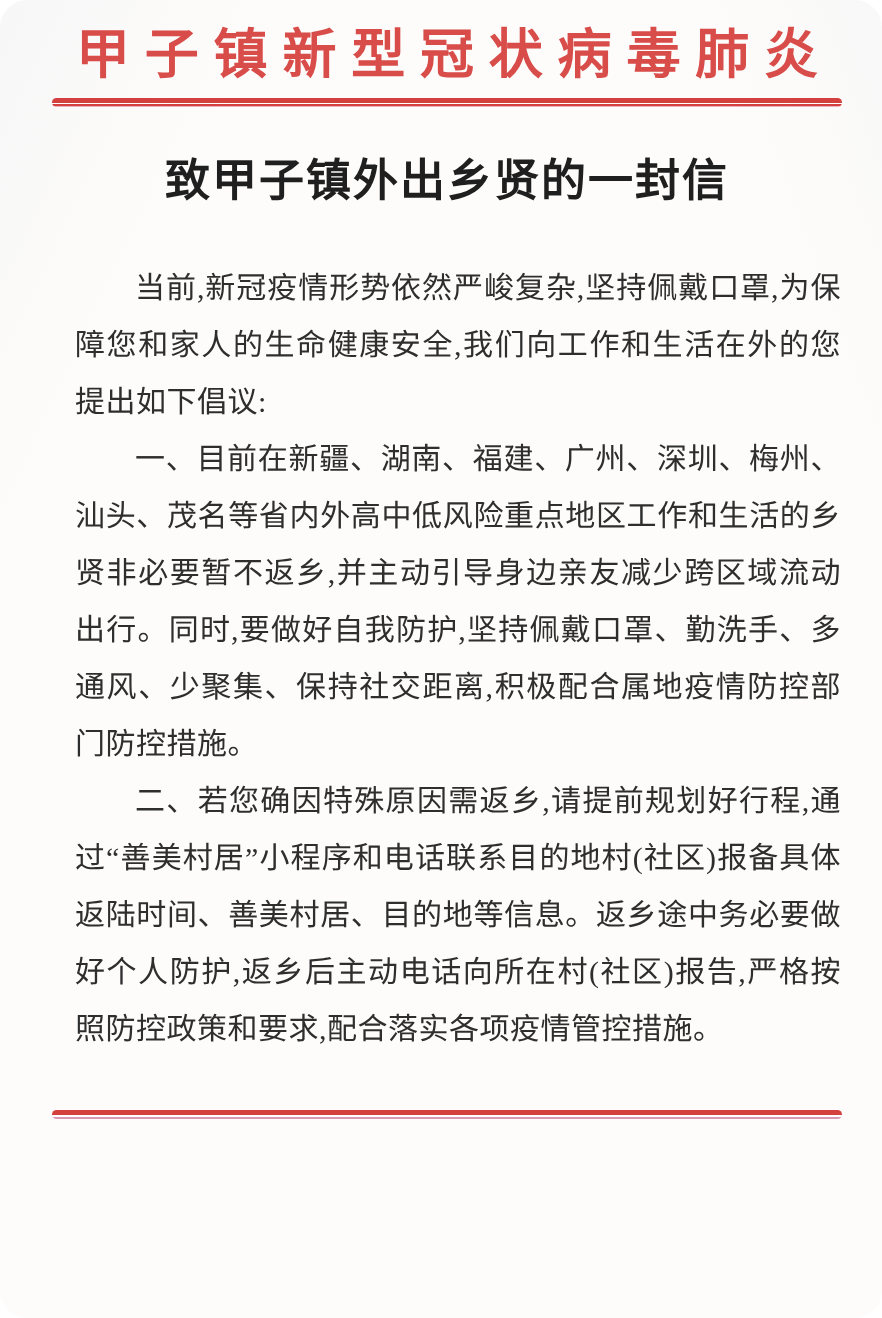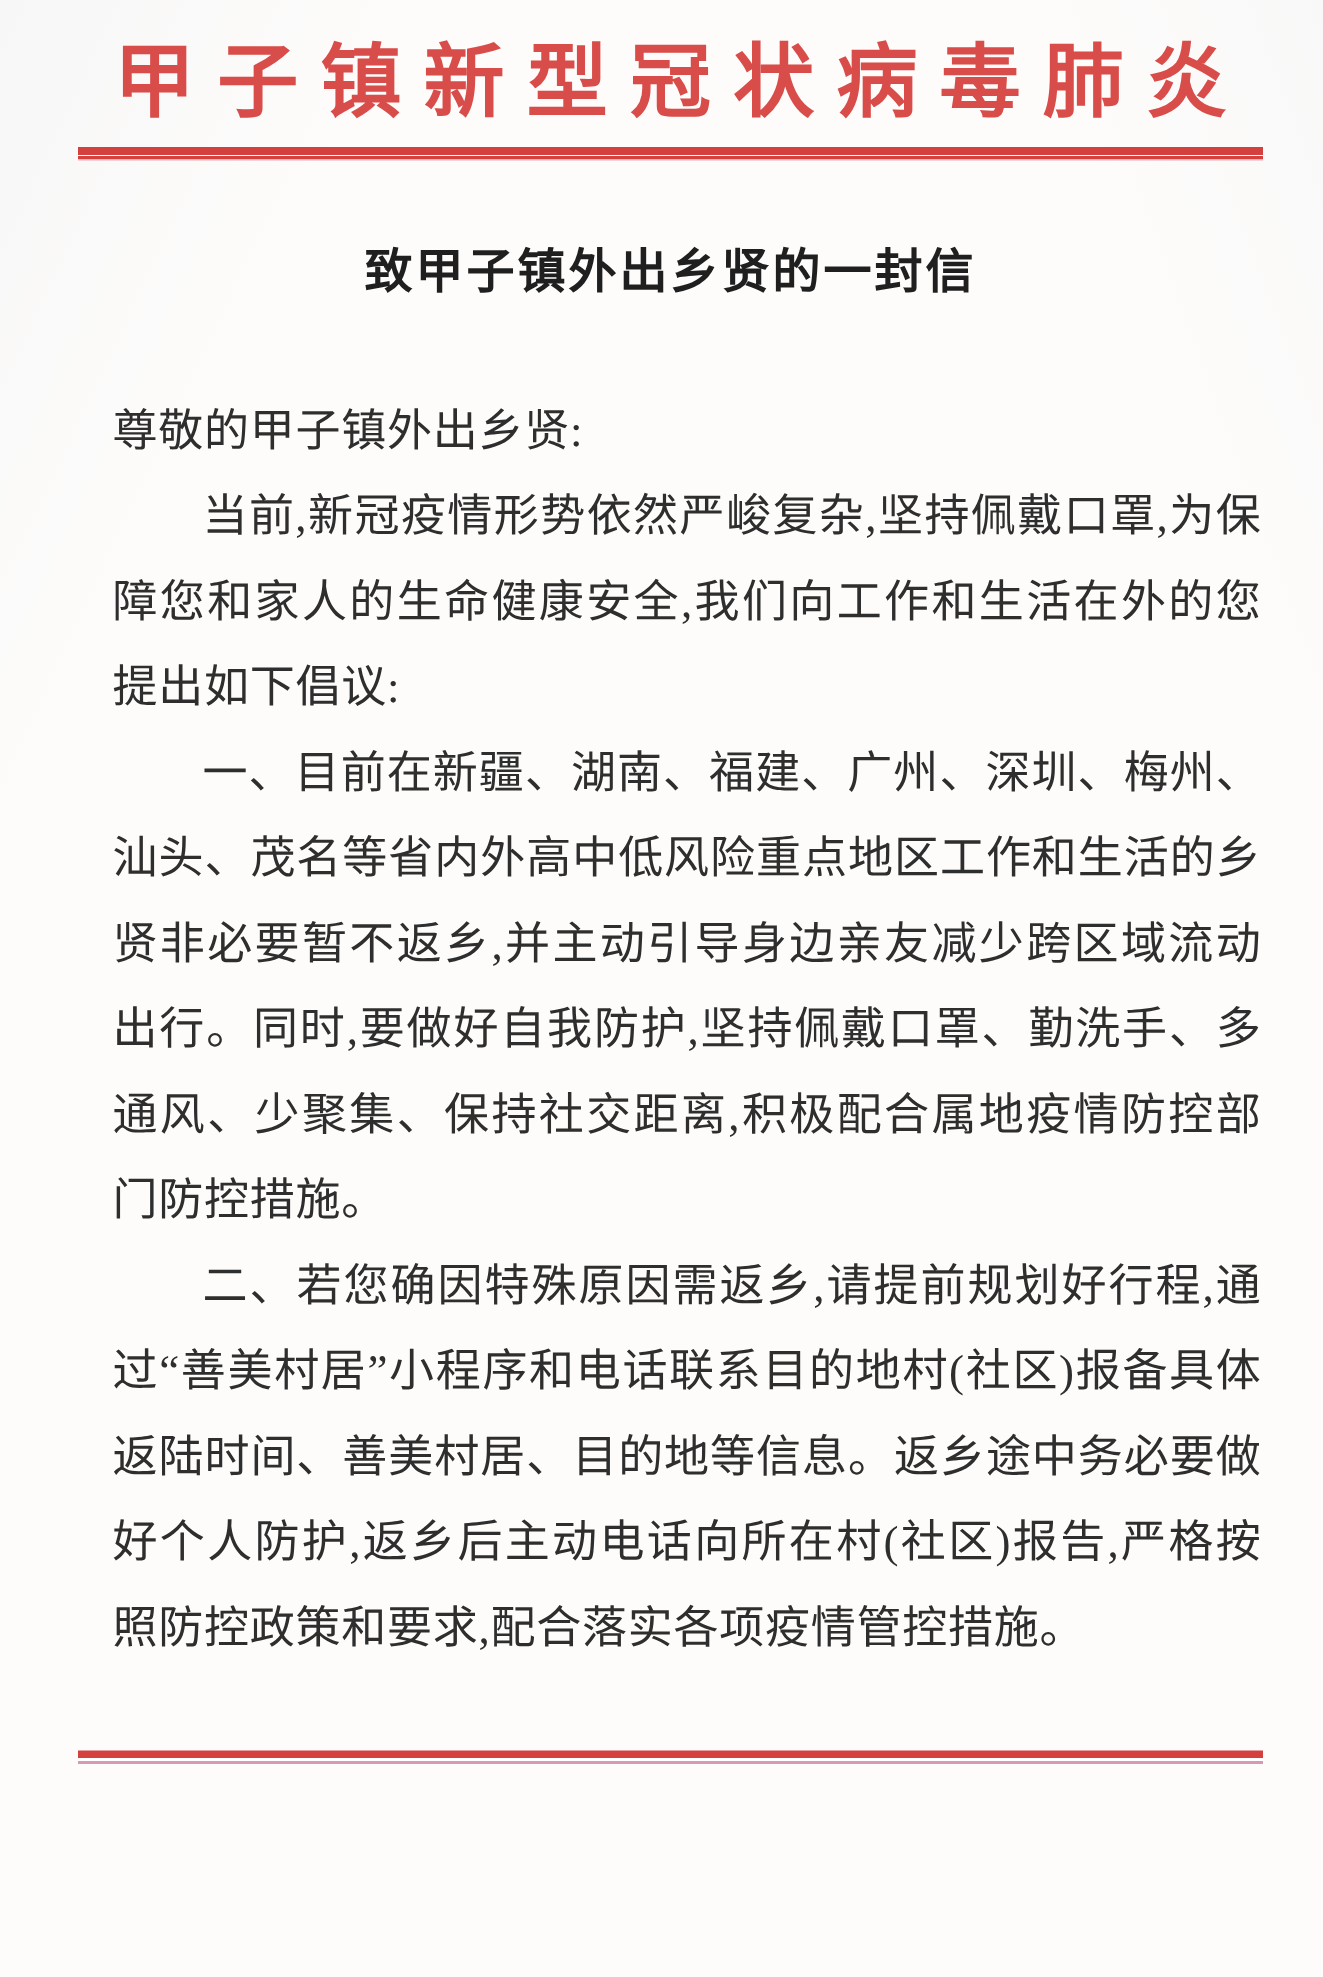--- a/index.html
+++ b/index.html
@@ -1,20 +1,20 @@
 <!DOCTYPE html>
 <html lang="zh-CN" style="--accent: #d84d49; --ink: #2f2e2e;"><head>
 <meta charset="utf-8">
 <style>
   :root{
     --accent:#d84d49;
     --ink:#2f2e2e;
     --paper:#fdfcfb;
   }
-  *{margin:0;padding:0;box-sizing:border-box;}
+  *{margin:0;padding:0;box-sizing:border-box;border-radius:27px;}
   html,body{width:882px;}
   body{
     font-family:"Liberation Serif","DejaVu Serif",serif;
     background:#ffffff;
   }
   .page{
     position:relative;
     width:882px;
     height:1318px;
     overflow:hidden;
@@ -52,21 +52,21 @@
   .rule-bottom{
     margin-top:53px;
     background:linear-gradient(to bottom,
       #d4403e 0, #d4403e 5px,
       #ffffff 5px, #ffffff 7px,
       #d898b6 7px, #d898b6 9px);
   }
   
   .letter-title{
     margin-top:44px;
-    font-size:32px;
+    font-size:45px;
     line-height:60px;
     font-weight:700;
     color:#1f1f1f;
     text-align:center;
     letter-spacing:2px;
   }
   
   .letter-body{
     margin:48px 0 0 23px;
     width:766px;
@@ -86,21 +86,20 @@
 
   <header class="letterhead">
     <div class="hline">甲子镇新型冠状病毒肺炎</div>
   </header>
 
   <div class="rule rule-top"></div>
 
   <h1 class="letter-title">致甲子镇外出乡贤的一封信</h1>
 
   <main class="letter-body">
-    <p class="salutation">尊敬的甲子镇外出乡贤:</p>
     <p class="para">当前,新冠疫情形势依然严峻复杂,坚持佩戴口罩,为保障您和家人的生命健康安全,我们向工作和生活在外的您提出如下倡议:</p>
     <p class="para">一、目前在新疆、湖南、福建、广州、深圳、梅州、汕头、茂名等省内外高中低风险重点地区工作和生活的乡贤非必要暂不返乡,并主动引导身边亲友减少跨区域流动出行。同时,要做好自我防护,坚持佩戴口罩、勤洗手、多通风、少聚集、保持社交距离,积极配合属地疫情防控部门防控措施。</p>
     <p class="para">二、若您确因特殊原因需返乡,请提前规划好行程,通过“善美村居”小程序和电话联系目的地村(社区)报备具体返陆时间、善美村居、目的地等信息。返乡途中务必要做好个人防护,返乡后主动电话向所在村(社区)报告,严格按照防控政策和要求,配合落实各项疫情管控措施。</p>
   </main>
 
   <div class="rule rule-bottom"></div>
 
 </div>
 
 </body></html>

